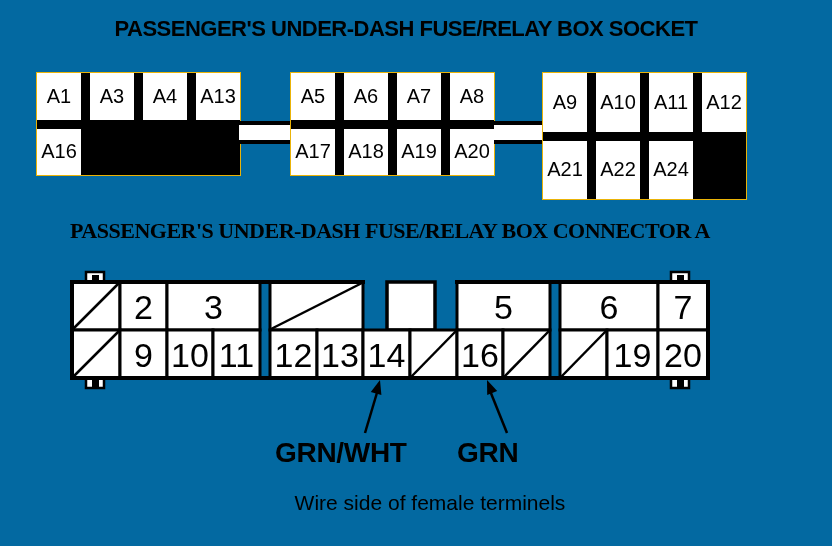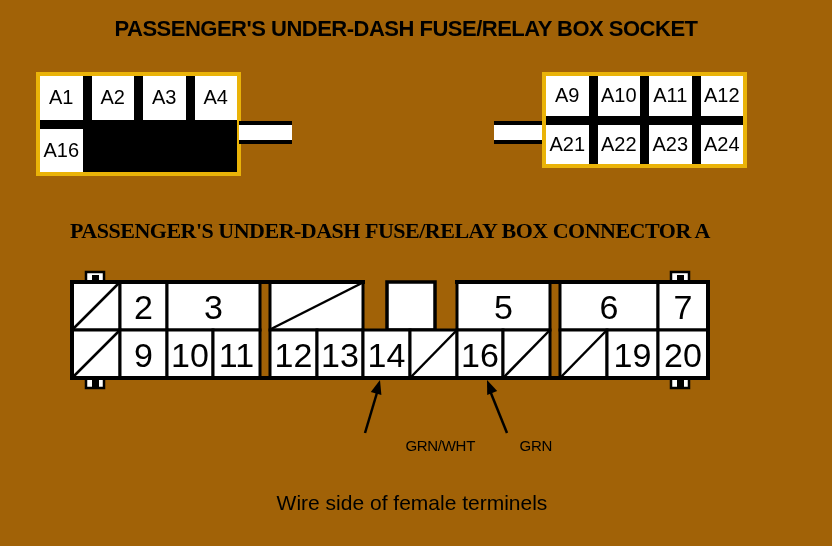--- a/index.html
+++ b/index.html
@@ -1,78 +1,87 @@
 <!DOCTYPE html>
 <html><head>
 <meta charset="utf-8">
 <style>
   html,body { margin:0; padding:0; background:#fff; }
   .page {
-    position:relative; width:832px; height:546px; background:#a16207;
+    position:relative; width:832px; height:546px; background:#0369a1;
     font-family:"Liberation Sans", sans-serif; color:#000; overflow:hidden;
   }
   .title {
     position:absolute; text-align:center; font-weight:700; font-size:22px;
     letter-spacing:-0.5px; white-space:nowrap;
   }
   .grid {
     position:absolute; box-sizing:border-box; background:#000;
-    border:4px solid #eab308; display:grid;
+    border:1px solid #eab308; display:grid;
     grid-template-columns:repeat(4,1fr); grid-template-rows:1fr 1fr; gap:9px;
   }
   .grid .cell {
     background:#fff; display:flex; align-items:center; justify-content:center;
     font-size:20px; font-weight:400;
   }
   .bridge {
     position:absolute; box-sizing:border-box; background:#fff;
     border-top:4px solid #000; border-bottom:4px solid #000;
   }
   .conn-svg { position:absolute; left:0; top:0; }
   .wire-label {
-    position:absolute; text-align:right; font-weight:400; font-size:15px;
+    position:absolute; text-align:left; font-weight:700; font-size:28px;
     letter-spacing:-0.3px; white-space:nowrap;
   }
   .caption {
     position:absolute; text-align:center; font-weight:400; font-size:21px;
     white-space:nowrap;
   }
   svg text {
     font-family:"Liberation Sans", sans-serif; font-size:34px; fill:#000;
     text-anchor:middle;
   }
 </style>
 </head>
 <body>
 
 <div class="page">
 
   <div class="title" style="left:6px; top:16px; width:800px;">PASSENGER'S UNDER-DASH FUSE/RELAY BOX SOCKET</div>
 
   <div class="grid" style="left:36px; top:72px; width:205px; height:104px;">
     <div class="cell">A1</div>
-    <div class="cell">A2</div>
     <div class="cell">A3</div>
     <div class="cell">A4</div>
+    <div class="cell">A13</div>
     <div class="cell">A16</div>
   </div>
 
   <div class="bridge" style="left:239px; top:121px; width:53px; height:23px;"></div>
 
+  <div class="grid" style="left:290px; top:72px; width:205px; height:104px;">
+    <div class="cell">A5</div>
+    <div class="cell">A6</div>
+    <div class="cell">A7</div>
+    <div class="cell">A8</div>
+    <div class="cell">A17</div>
+    <div class="cell">A18</div>
+    <div class="cell">A19</div>
+    <div class="cell">A20</div>
+  </div>
 
   <div class="bridge" style="left:494px; top:121px; width:50px; height:23px;"></div>
 
-  <div class="grid" style="left:542px; top:72px; width:205px; height:96px;">
+  <div class="grid" style="left:542px; top:72px; width:205px; height:128px;">
     <div class="cell">A9</div>
     <div class="cell">A10</div>
     <div class="cell">A11</div>
     <div class="cell">A12</div>
     <div class="cell">A21</div>
     <div class="cell">A22</div>
-    <div class="cell">A23</div>
     <div class="cell">A24</div>
   </div>
 
   <div class="title" style="left:0px; top:218px; width:780px;font-family:Liberation Serif, serif;">PASSENGER'S UNDER-DASH FUSE/RELAY BOX CONNECTOR A</div>
 
   <svg class="conn-svg" width="832" height="546" viewBox="0 0 832 546">
 
     <g>
       <rect x="86" y="272" width="18" height="11" fill="#fff" stroke="#000" stroke-width="2.5"></rect>
       <rect x="92" y="275" width="7" height="7" fill="#000"></rect>
@@ -143,17 +152,17 @@
       <polygon points="380,380 381.4,394.9 370.8,391.9" fill="#000"></polygon>
     </g>
 
     <g>
       <line x1="507" y1="433" x2="490.5" y2="392" stroke="#000" stroke-width="2.5"></line>
       <polygon points="487,380 497.2,391 487.2,395" fill="#000"></polygon>
     </g>
   </svg>
 
   <div class="wire-label" style="left:275px; top:437px; width:200px;">GRN/WHT</div>
-  <div class="wire-label" style="left:432px; top:437px; width:120px;">GRN</div>
+  <div class="wire-label" style="left:457px; top:437px; width:120px;">GRN</div>
 
-  <div class="caption" style="left:212px; top:491px; width:400px;">Wire side of female terminels</div>
+  <div class="caption" style="left:230px; top:491px; width:400px;">Wire side of female terminels</div>
 
 </div>
 
 </body></html>

